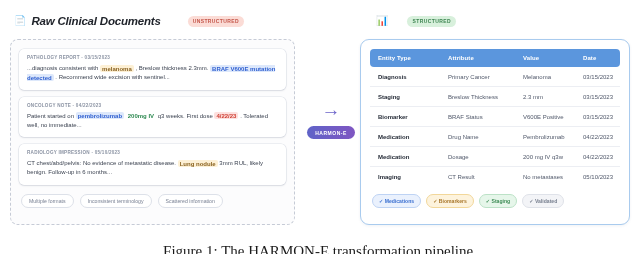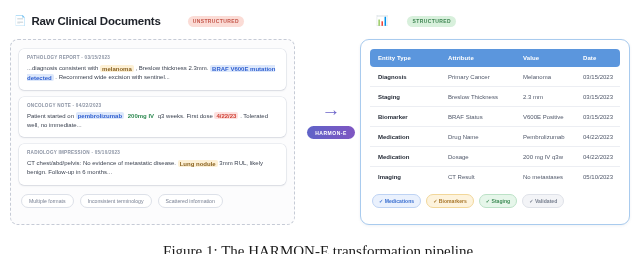--- a/index.html
+++ b/index.html
@@ -17,21 +17,21 @@
 
   
   .panel-head {
     display: flex; align-items: center; gap: 5px;
     height: 18px; padding-left: 4px;
   }
   .panel-head.right { padding-left: 16px; }
   .head-icon { font-size: 10px; line-height: 1; }
   .panel-title {
     font-size: 11.5px; font-weight: 700; color: #20242b;
-    letter-spacing: -0.2px; white-space: nowrap;
+    letter-spacing: -0.2px; white-space: nowrap; font-style: italic;
   }
   .tag {
     font-size: 5px; font-weight: 700; letter-spacing: 0.4px;
     padding: 2.5px 5px; border-radius: 8px; white-space: nowrap;
   }
   .tag.unstructured { background: #fbdcd6; color: #c4564a; margin-left: 22px; }
   .tag.structured   { background: #d8f0dc; color: #3d8551; margin-left: 14px; }
 
   
   .dashed-card {

